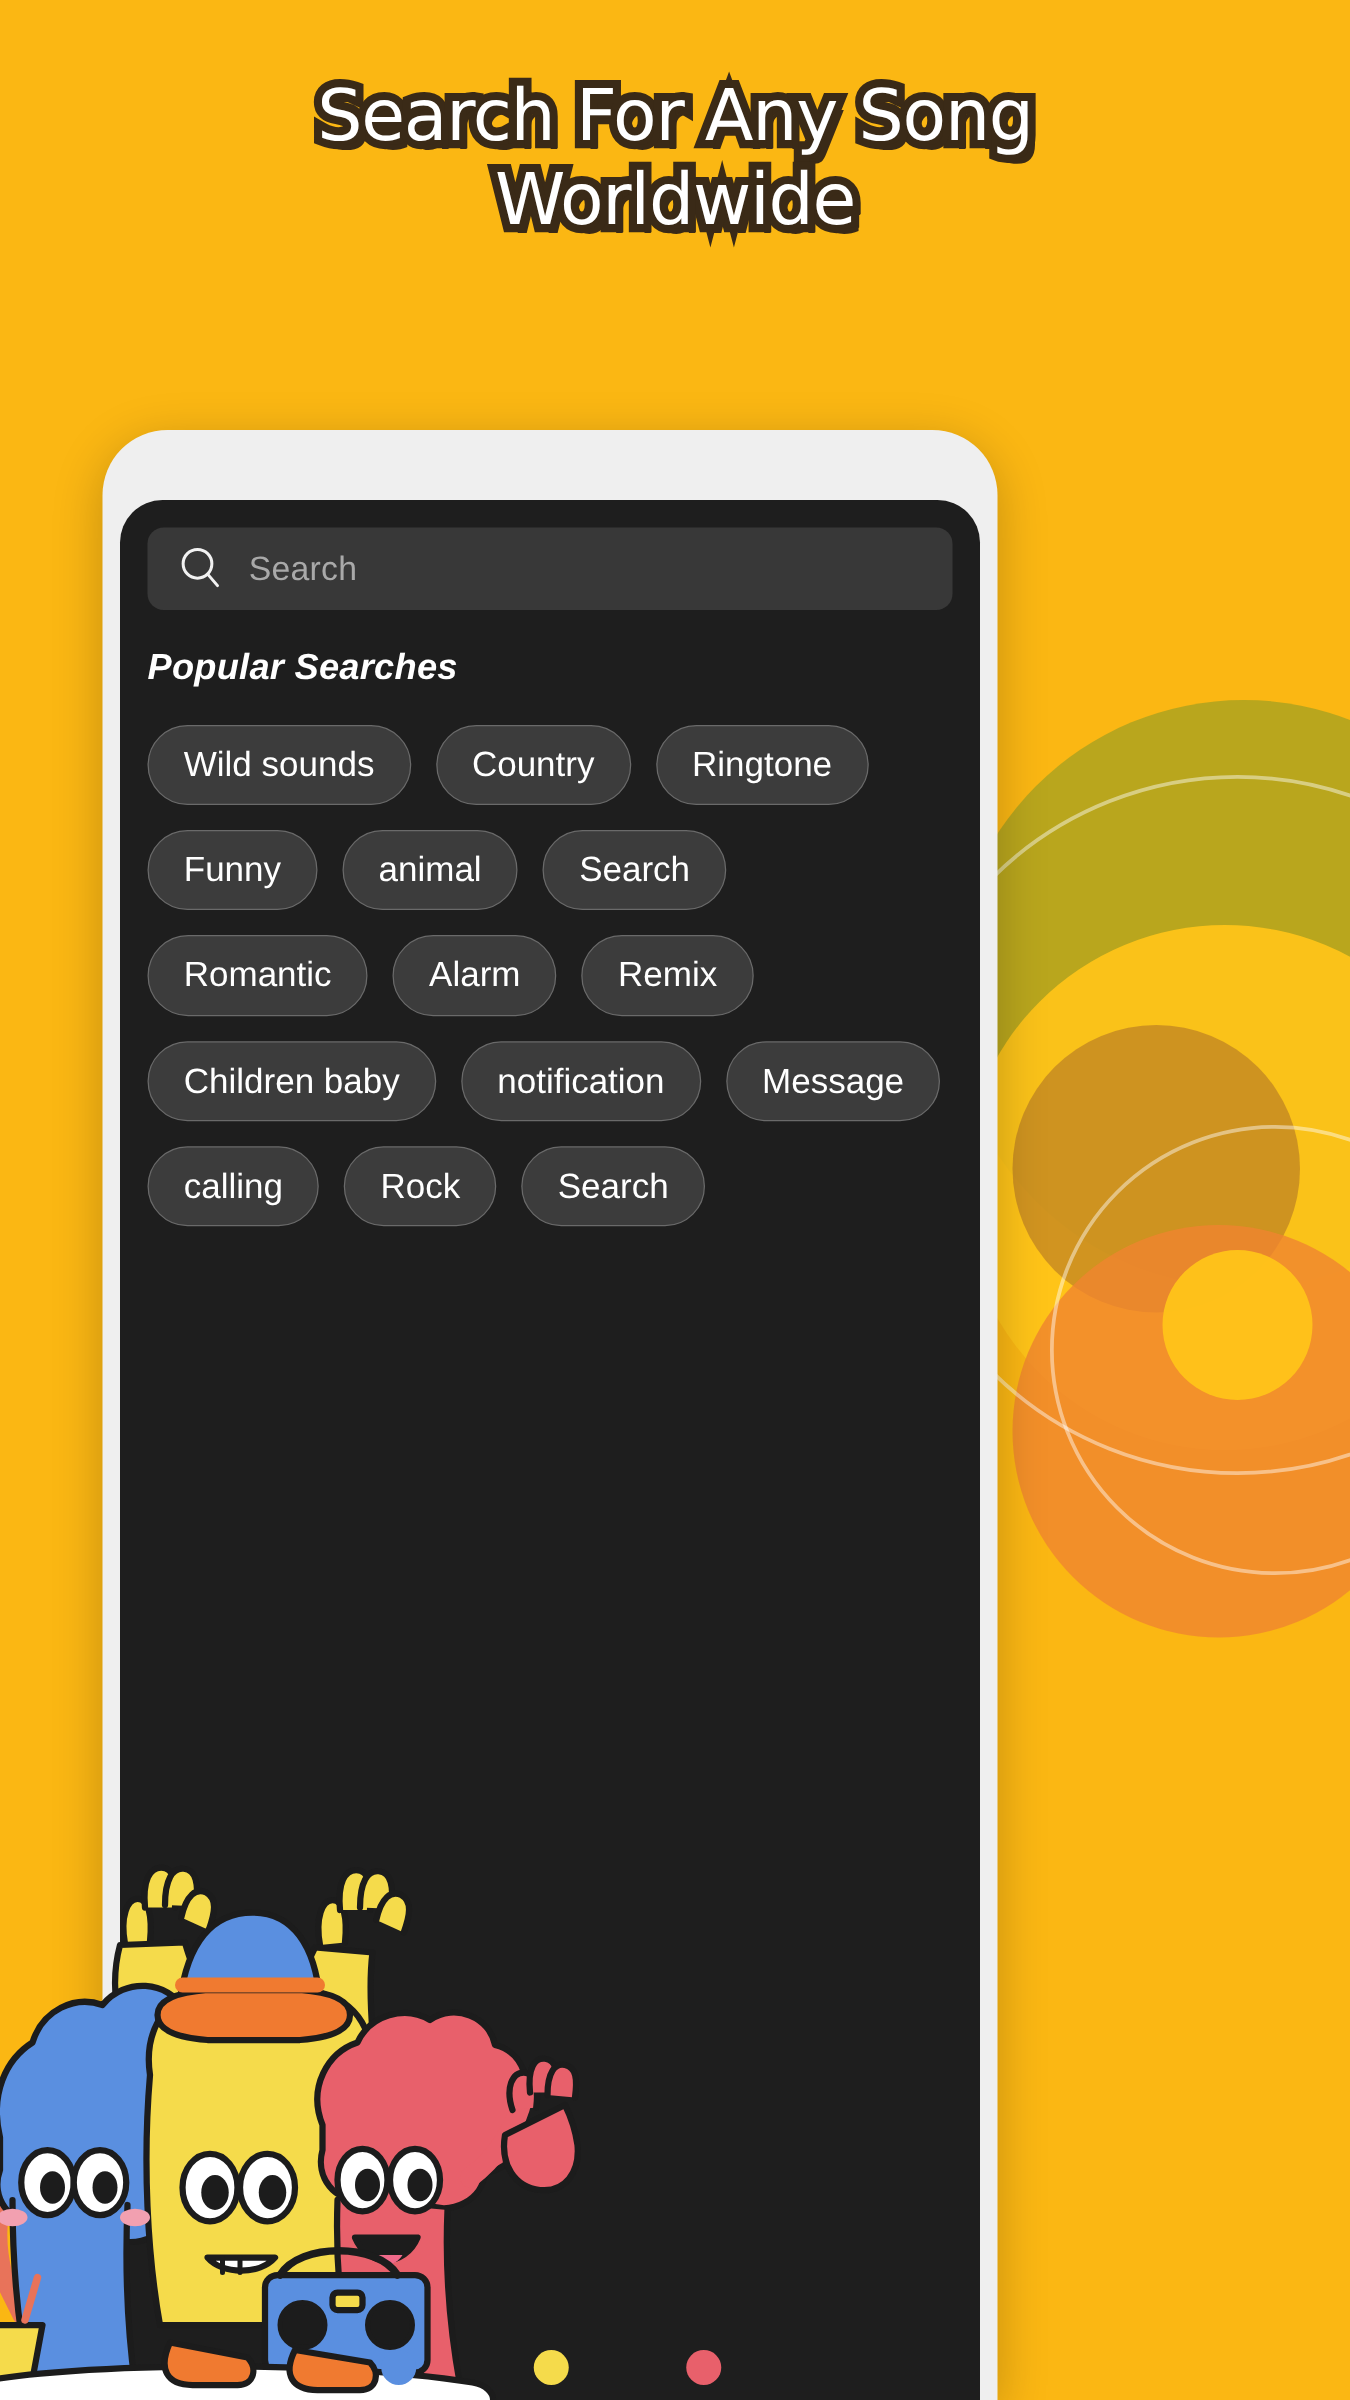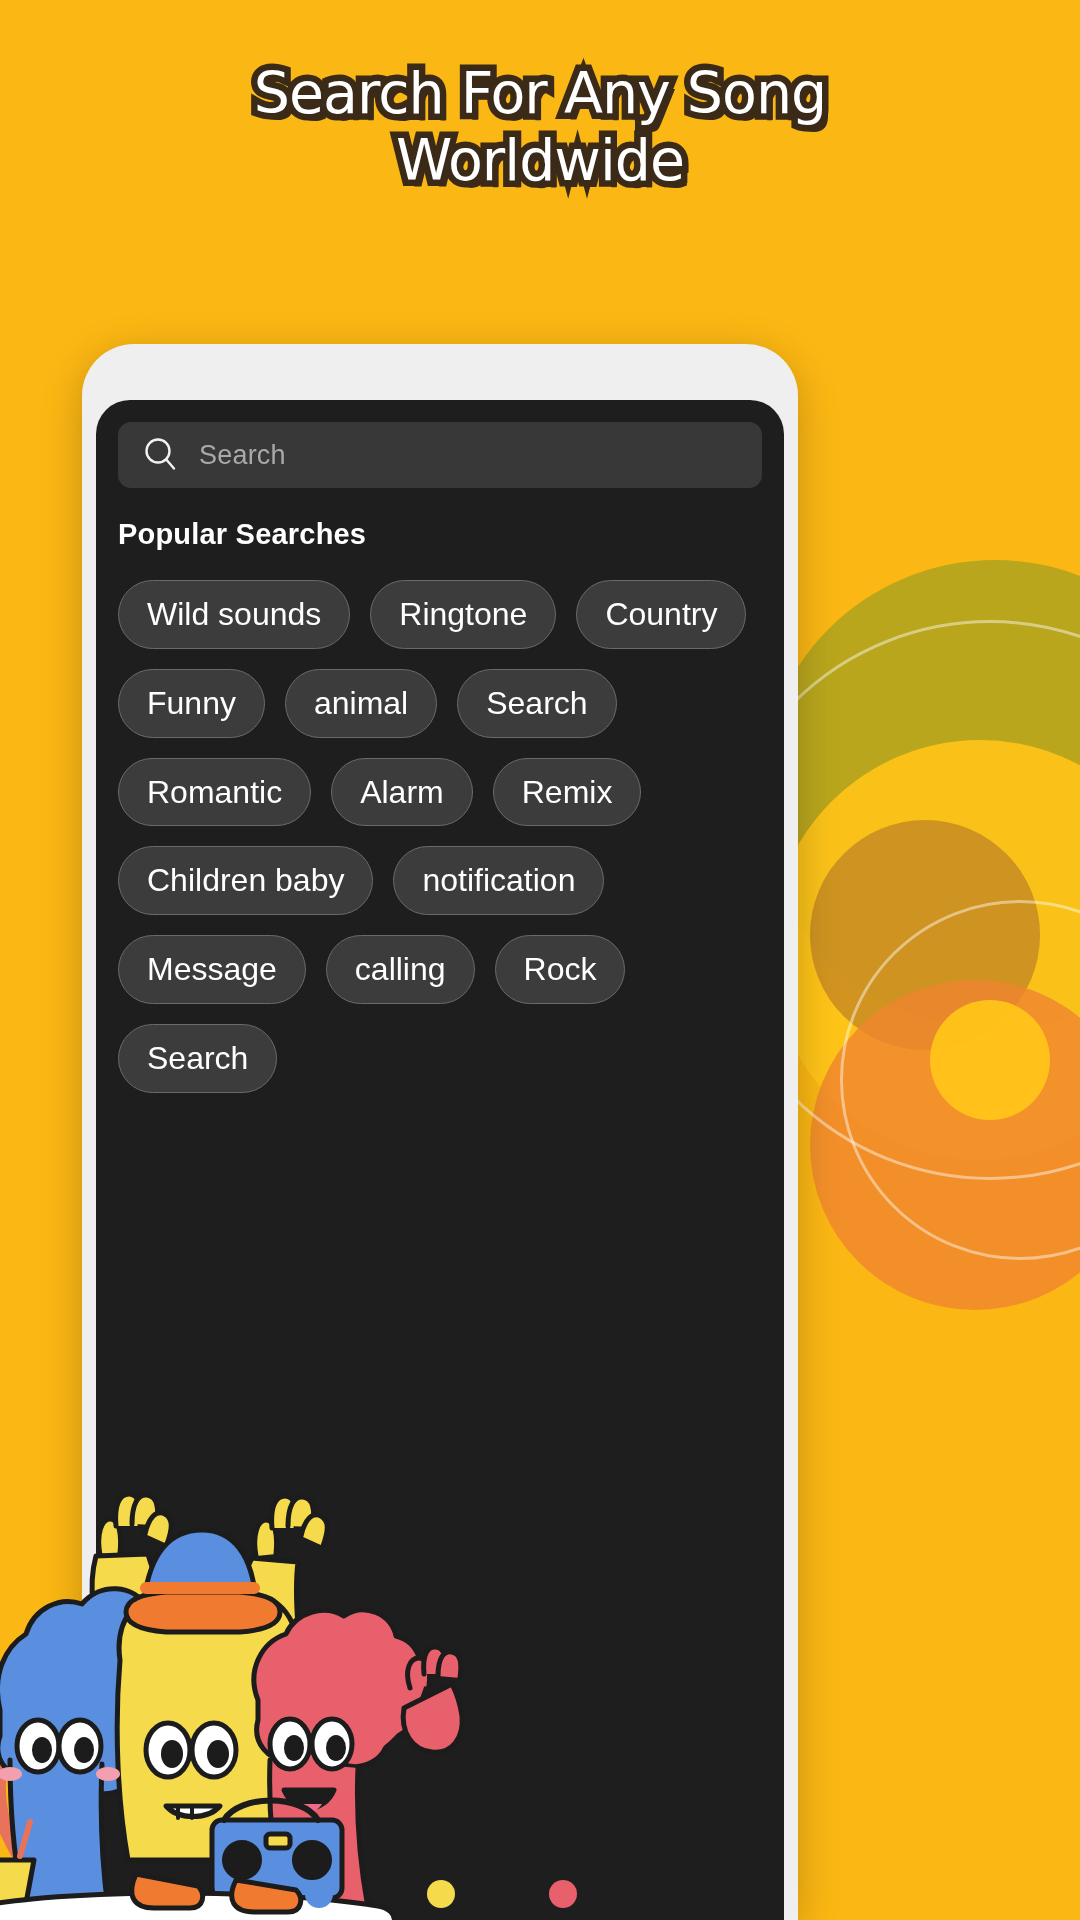--- a/index.html
+++ b/index.html
@@ -63,32 +63,33 @@
   #search-icon{ flex:0 0 auto; display:block; }
   #search-placeholder{
     color:#A9A9A9; font-size:27px; letter-spacing:.2px;
   }
 
   
   #popular-title{
     position:absolute; left:22px; top:118px;
     color:#FFFFFF; font-size:29px; font-weight:bold;
     letter-spacing:.2px;
+    font-style:italic;
   }
   #chips{
     position:absolute; left:22px; top:180px;
     width:calc(100% - 30px);
     display:flex; flex-wrap:wrap; gap:20px 20px;
   }
   .chip{
     background:#3C3C3C;
     border:1.5px solid #6A6A6A;
     border-radius:999px;
     color:#FFFFFF;
-    font-size:32px;
+    font-size:28px;
     padding:15px 28px;
     white-space:nowrap;
     line-height:1.15;
   }
 
   
   #illustration{
     position:absolute;
     left:-60px; bottom:0;
     width:620px; height:460px;
@@ -128,22 +129,22 @@
         <circle cx="16" cy="15" r="11.5" fill="none" stroke="#F2F2F2" stroke-width="2.4"></circle>
         <line x1="24.3" y1="23.5" x2="32" y2="32.5" stroke="#F2F2F2" stroke-width="2.4" stroke-linecap="round"></line>
       </svg>
       <span id="search-placeholder">Search</span>
     </div>
 
     <div id="popular-title">Popular Searches</div>
 
     <div id="chips">
       <div class="chip">Wild sounds</div>
+      <div class="chip">Country</div>
       <div class="chip">Ringtone</div>
-      <div class="chip">Country</div>
       <div class="chip">Funny</div>
       <div class="chip">animal</div>
       <div class="chip">Search</div>
       <div class="chip">Romantic</div>
       <div class="chip">Alarm</div>
       <div class="chip">Remix</div>
       <div class="chip">Children baby</div>
       <div class="chip">notification</div>
       <div class="chip">Message</div>
       <div class="chip">calling</div>

